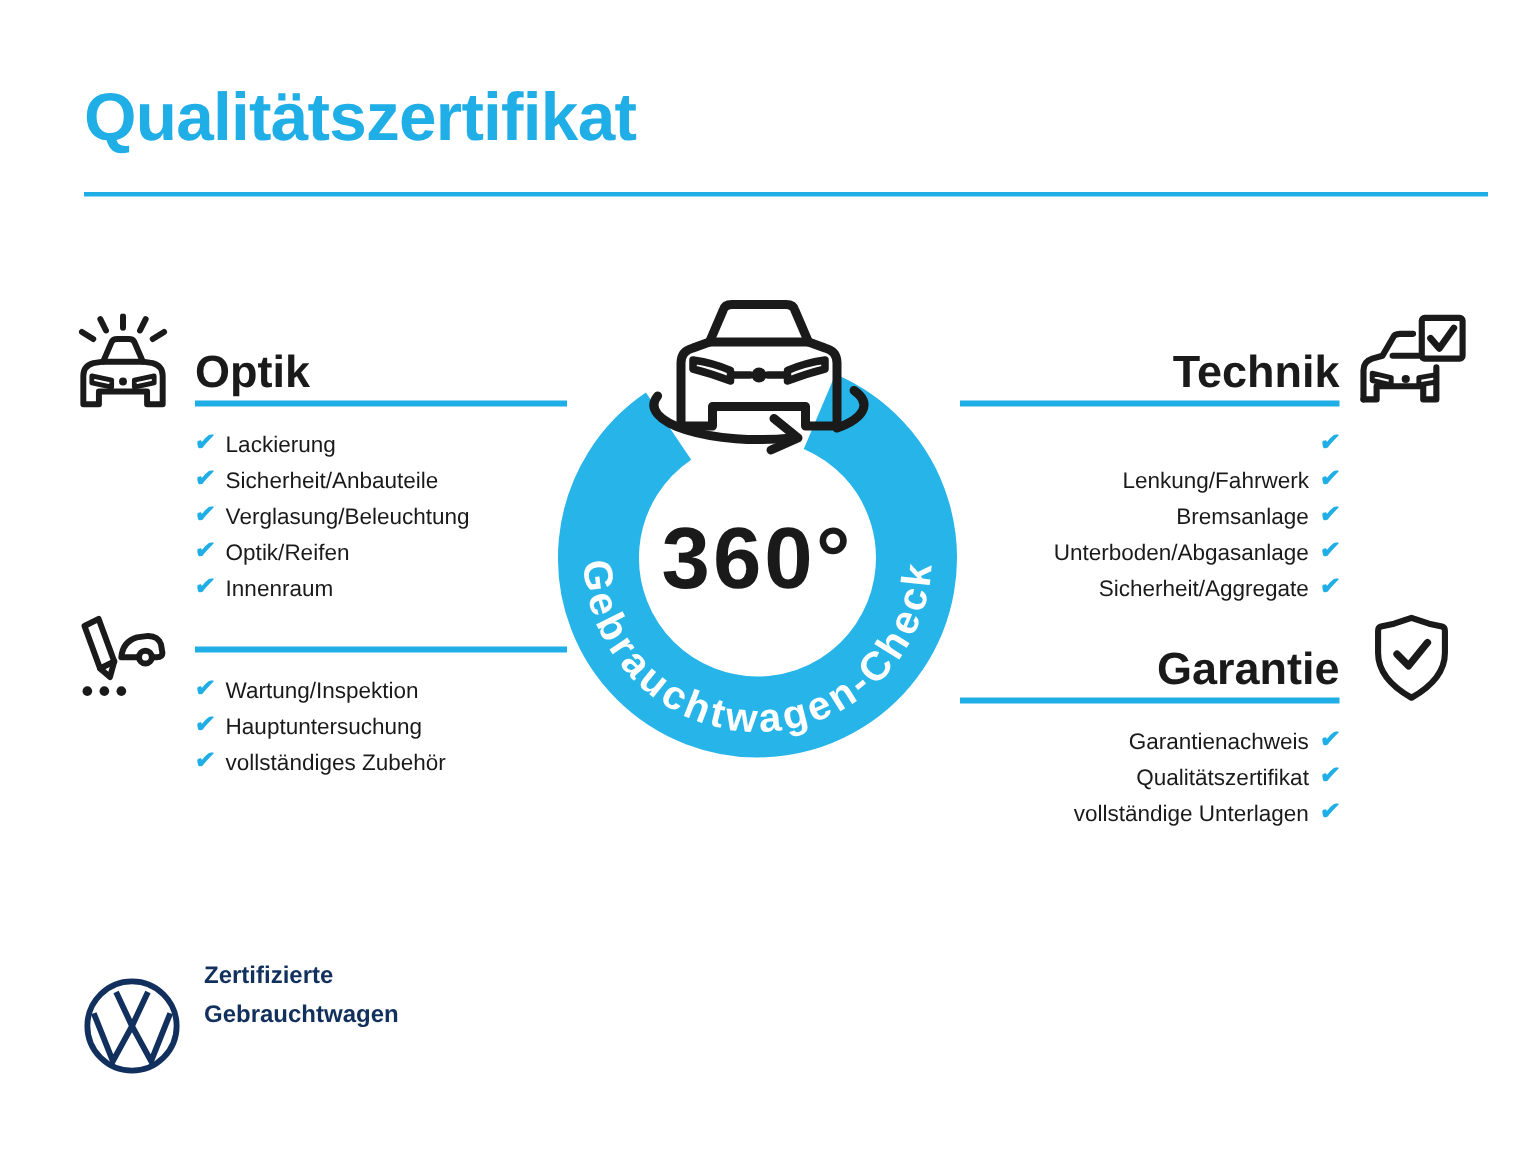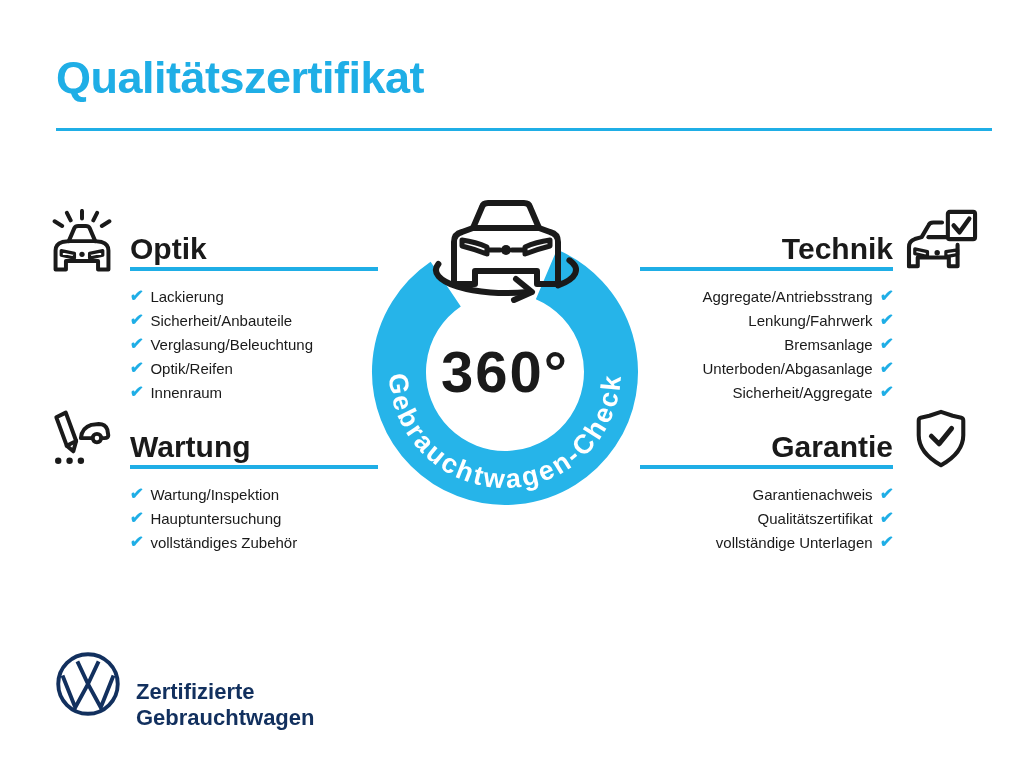--- a/index.html
+++ b/index.html
@@ -47,22 +47,22 @@
   .ring-arc{stroke:var(--ring);fill:none;}
   .ring-text{fill:#ffffff;font-weight:bold;font-size:27px;letter-spacing:2.5px;
     font-family:"Liberation Sans", sans-serif;}
   .degree-text{fill:var(--ink);font-weight:bold;font-size:58px;letter-spacing:2px;
     font-family:"Liberation Sans", sans-serif;}
   .car-stroke{stroke:var(--ink);fill:none;stroke-linecap:round;stroke-linejoin:round;}
 
   
   .vw-stroke{stroke:var(--navy);fill:none;stroke-linejoin:miter;}
   .footer-text{
-    position:absolute;left:136px;top:679px;
-    font-size:22px;font-weight:bold;line-height:26px;color:var(--navy);
+    position:absolute;left:136px;top:638px;
+    font-size:16px;font-weight:bold;line-height:26px;color:var(--navy);
   }
 </style>
 </head>
 <body>
 
 <div class="page-title">Qualitätszertifikat</div>
 <div class="top-rule"></div>
 
 <svg class="abs lineicon" style="left:46px;top:209px;" width="72" height="68" viewBox="0 0 76 72" stroke-width="4.2">
   <path d="M38,2 V10 M22,4 L26,12 M54,4 L50,12 M9,13 L17,18 M67,13 L59,18"></path>
@@ -122,21 +122,20 @@
         <span class="item-label">Innenraum</span>
       </div>
   </div>
 </div>
 
 <div class="sec rightcol" style="left:640px;top:232px;width:253px;">
   <div class="sec-title">Technik</div>
   <div class="sec-rule"></div>
   <div class="sec-items">
     <div class="row">
-        <span class="item-label">Aggregate/Antriebsstrang</span>
         <span class="check">✔</span>
       </div>
     <div class="row">
         <span class="item-label">Lenkung/Fahrwerk</span>
         <span class="check">✔</span>
       </div>
     <div class="row">
         <span class="item-label">Bremsanlage</span>
         <span class="check">✔</span>
       </div>
@@ -145,21 +144,20 @@
         <span class="check">✔</span>
       </div>
     <div class="row">
         <span class="item-label">Sicherheit/Aggregate</span>
         <span class="check">✔</span>
       </div>
   </div>
 </div>
 
 <div class="sec" style="left:130px;top:430px;width:248px;">
-  <div class="sec-title">Wartung</div>
   <div class="sec-rule"></div>
   <div class="sec-items">
     <div class="row">
         <span class="check">✔</span>
         <span class="item-label">Wartung/Inspektion</span>
       </div>
     <div class="row">
         <span class="check">✔</span>
         <span class="item-label">Hauptuntersuchung</span>
       </div>

